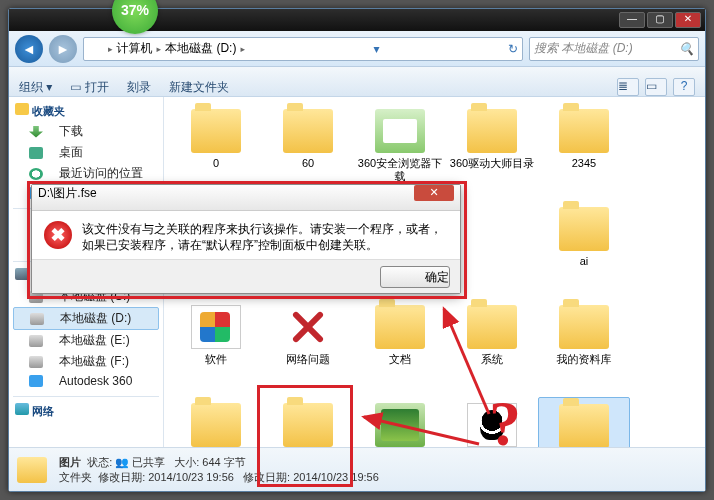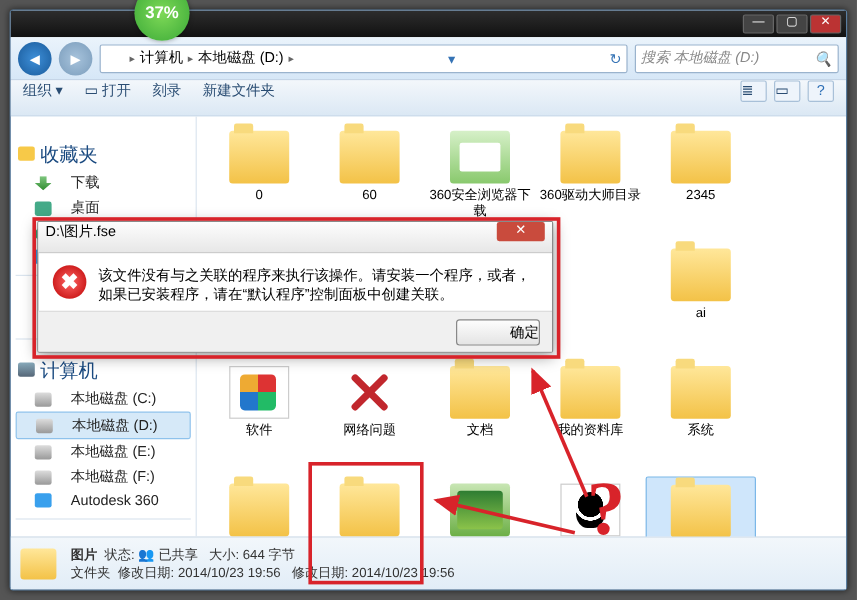--- a/index.html
+++ b/index.html
@@ -9,26 +9,26 @@
   .titlebar{height:22px;background:linear-gradient(#2d2d2d,#111);display:flex;justify-content:flex-end;align-items:center;padding:0 4px;gap:2px}
   .tb-btn{width:26px;height:16px;background:#444;border:1px solid #666;border-radius:2px;color:#fff;text-align:center;line-height:12px;font-size:10px}
   .tb-close{background:#b33}
   .navbar{height:36px;background:linear-gradient(#eaf3fb,#d6e7f7);border-bottom:1px solid #b9cde2;display:flex;align-items:center;padding:0 6px;gap:6px}
   .nav-circ{width:28px;height:28px;border-radius:50%;background:radial-gradient(#3e8fd8,#195a9a);display:flex;align-items:center;justify-content:center;color:#fff;font-size:14px}
   .nav-circ.off{background:radial-gradient(#a7c3dc,#7a9cbb)}
   .addr{flex:1;height:24px;background:#fff;border:1px solid #9ab3cd;border-radius:2px;display:flex;align-items:center;padding:0 4px;gap:4px;font-size:12px}
   .addr .sep{color:#666;font-size:9px}
   .addr .ricon{margin-left:auto;color:#3573b5}
   .search{width:170px;height:24px;background:#fff;border:1px solid #9ab3cd;border-radius:2px;display:flex;align-items:center;padding:0 4px;color:#888;font-style:italic}
-  .cmdbar{height:30px;background:linear-gradient(#f3f7fb,#dbe8f4);border-bottom:1px solid #c4d6e8;display:flex;align-items:flex-start;padding:0 10px;gap:18px;color:#2a4d73}
+  .cmdbar{height:30px;background:linear-gradient(#f3f7fb,#dbe8f4);border-bottom:1px solid #c4d6e8;display:flex;align-items:flex-end;padding:0 10px;gap:18px;color:#2a4d73}
   .cmdbar .rt{margin-left:auto;display:flex;gap:6px}
   .cmdbar .ibox{width:22px;height:18px;border:1px solid #a8c0d8;background:#eef4fb;border-radius:2px}
   .body{display:flex;height:calc(100% - 22px - 36px - 30px - 44px)}
   .side{width:155px;border-right:1px solid #dbe5ef;padding:6px 4px;overflow:hidden}
-  .side h4{margin:16px 2px 2px;color:#1a4a80;font-size:16px;font-weight:normal}
+  .side h4{margin:0 2px 2px;color:#1a4a80;font-size:11px;font-weight:bold}
   .side .it{display:flex;align-items:center;gap:16px;padding:2px 4px 2px 16px;color:#222}
   .side .it.sel{background:#d6e9f8;border:1px solid #8ec2ec;border-radius:2px}
   .side .ic{width:14px;height:12px;display:inline-block}
   .side .ic.star{background:#f7c948;border-radius:2px}
   .side .ic.dl{background:linear-gradient(#7ec67e,#2e8b2e);clip-path:polygon(30% 0,70% 0,70% 50%,100% 50%,50% 100%,0 50%,30% 50%)}
   .side .ic.desk{background:#4a8;border-radius:2px}
   .side .ic.clock{background:radial-gradient(#fff 40%,#3a7 45%);border-radius:50%}
   .side .ic.adesk{background:#39a0ed;border-radius:2px}
   .side .ic.comp{background:linear-gradient(#8ab,#567);border-radius:2px}
   .side .ic.drive{background:linear-gradient(#ddd,#999);border-radius:2px}
@@ -207,25 +207,25 @@
             <div class="ic xred"></div>
             <div class="lab">网络问题</div>
           </div>
 
         <div class="cell">
             <div class="ic fld"></div>
             <div class="lab">文档</div>
           </div>
         <div class="cell">
             <div class="ic fld"></div>
+            <div class="lab">系统</div>
+          </div>
+        <div class="cell">
+            <div class="ic fld"></div>
             <div class="lab">我的资料库</div>
-          </div>
-        <div class="cell">
-            <div class="ic fld"></div>
-            <div class="lab">系统</div>
           </div>
         <div class="cell">
             <div class="ic fld"></div>
           </div>
         <div class="cell">
             <div class="ic fld"></div>
           </div>
         <div class="cell">
             <div class="ic greenpic"></div>
           </div>

